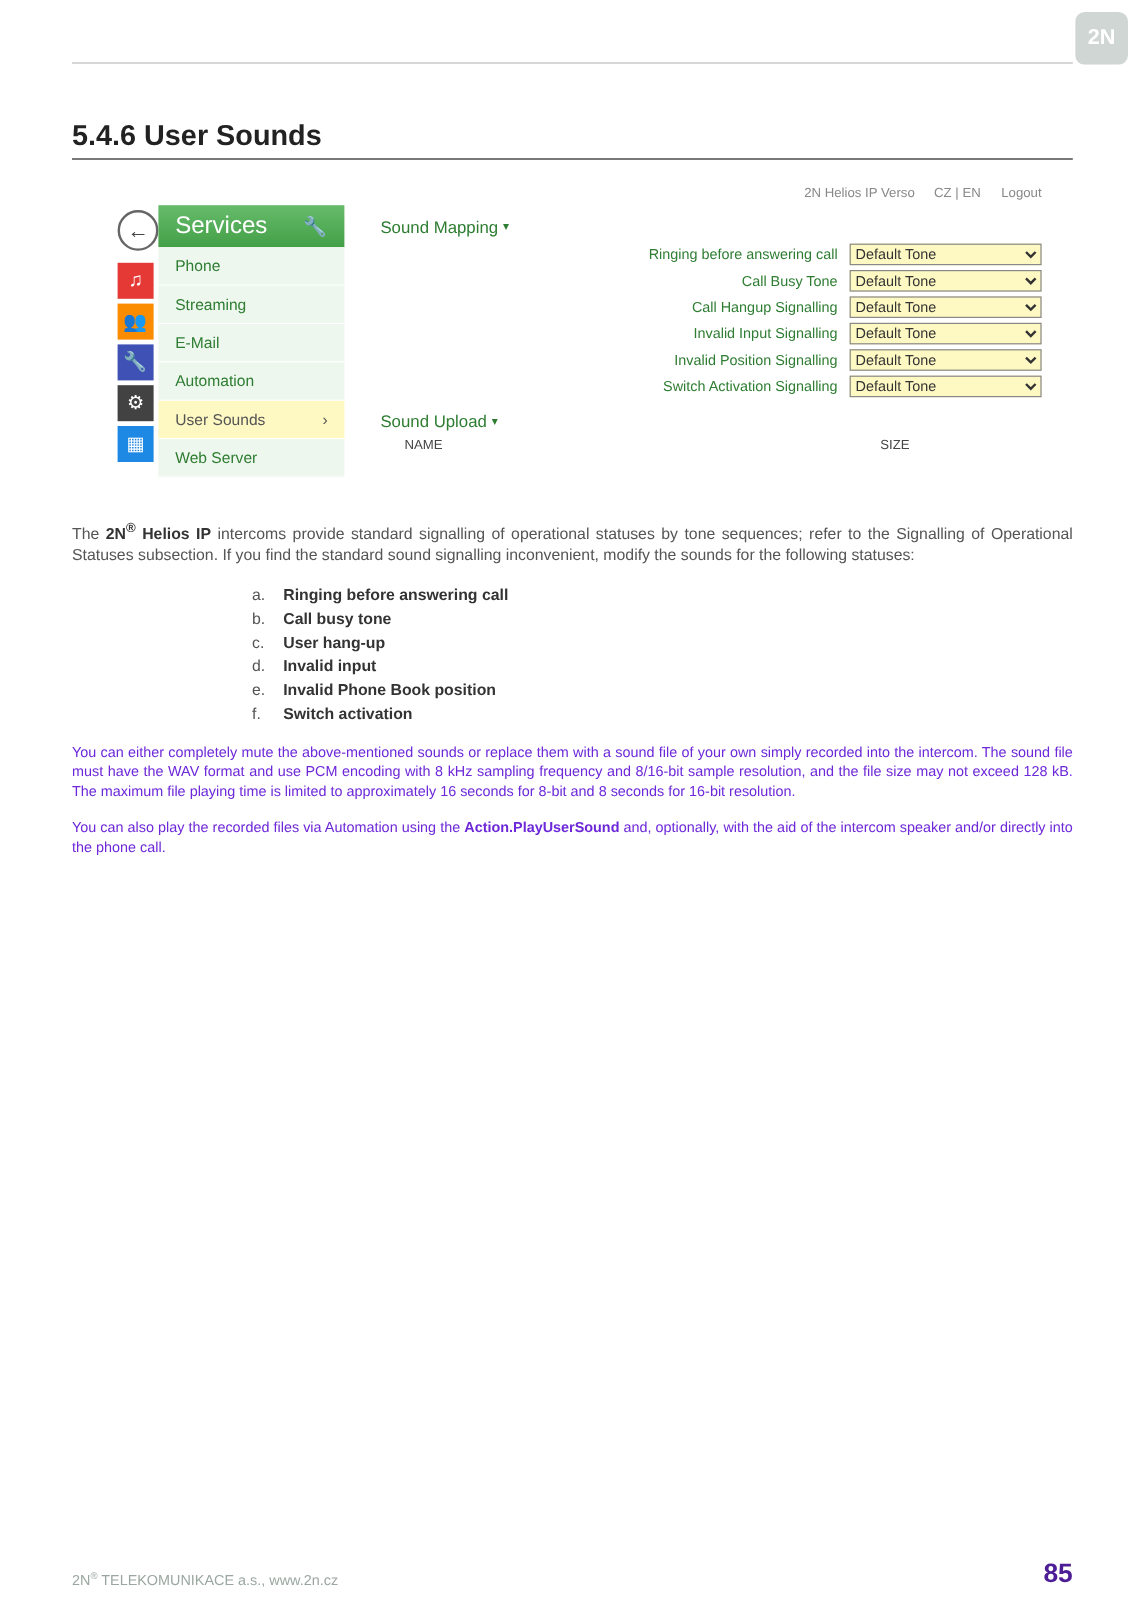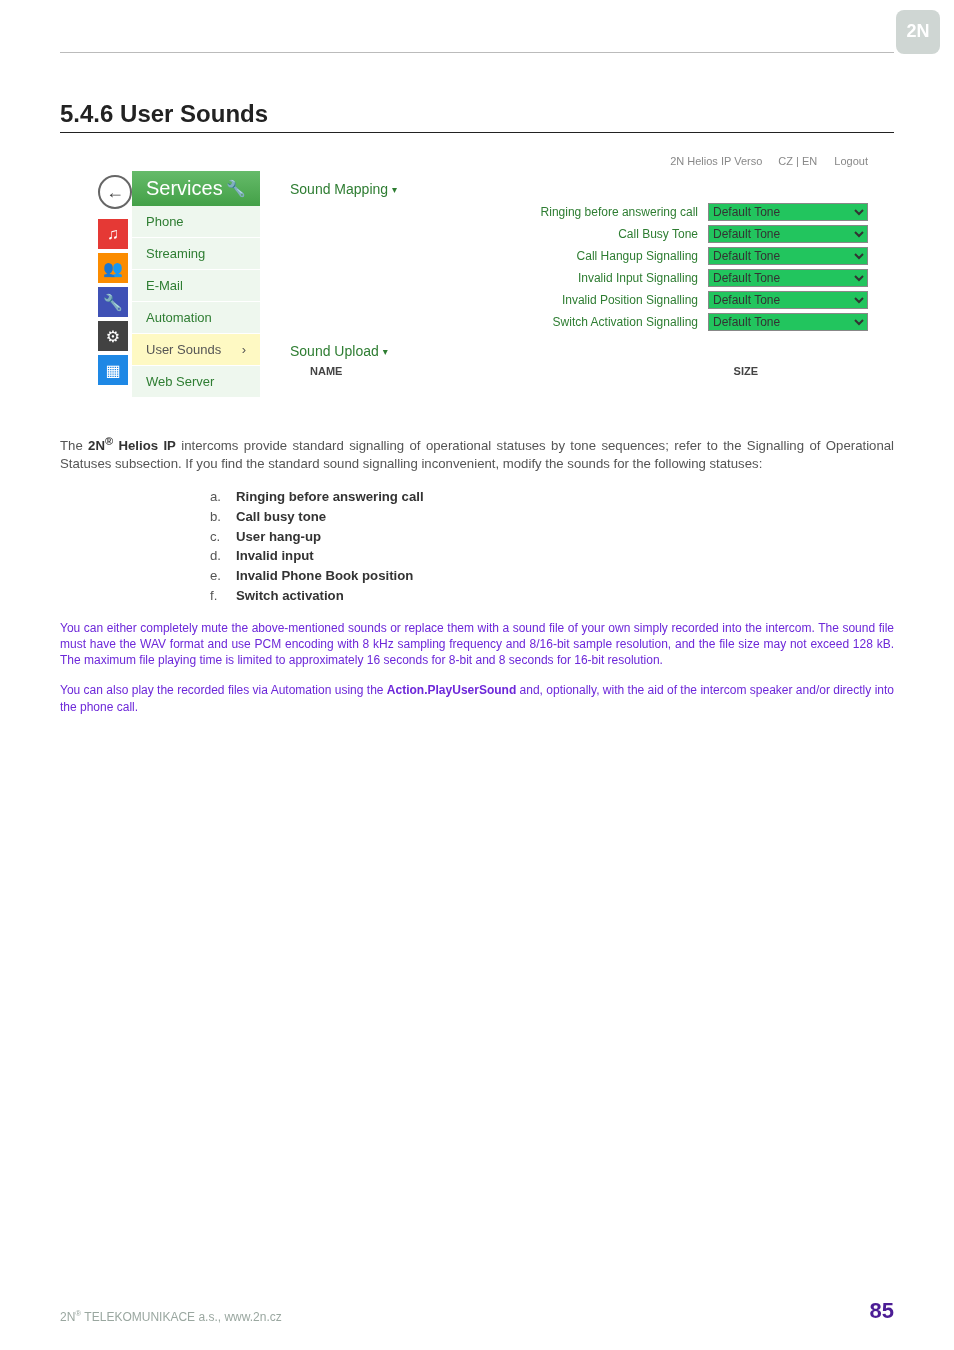--- a/index.html
+++ b/index.html
@@ -77,21 +77,21 @@
   }
   .mini-tile {
     width:30px;height:30px;display:flex;align-items:center;justify-content:center;color:#fff;font-size:16px;
   }
   .mt1{background:#e53935;}
   .mt2{background:#fb8c00;}
   .mt3{background:#3f51b5;}
   .mt4{background:#424242;}
   .mt5{background:#1e88e5;}
   .ss-sidecol {
-    width: 128px;
+    width: 155px;
     box-sizing: border-box;
   }
   .ss-sidecol .hdr {
     background: linear-gradient(#66bb6a,#43a047);
     color:#fff;
     font-size:20px;
     padding:6px 14px;
     display:flex;align-items:center;justify-content:space-between;
   }
   .ss-sidecol .hdr .tools { font-size:16px; }
@@ -120,25 +120,25 @@
   .sect-title .caret { font-size:10px; color:#2e7d32; }
   .map-row {
     display:flex;align-items:center;justify-content:flex-end;
     gap:10px;
     padding:2px 10px 2px 0;
     font-size:12px;
     color:#2e7d32;
   }
   .map-row .lbl { text-align:right; flex:1; }
   .map-row select {
-    width:160px;font-size:12px;border:1px solid #888;background:#22c55e;color:#333;
+    width:160px;font-size:12px;border:1px solid #888;background:#fef9c3;color:#333;
   }
   .upload-row {
     display:flex;justify-content:space-between;
-    font-size:11px;color:#444;padding:2px 120px 0 20px;font-weight:bold;
+    font-size:11px;color:#444;padding:2px 120px 0 20px;
   }
 
   .body-text {
     font-size: 13.2px;
     line-height: 1.35;
     color: #555;
     margin-top: 36px;
     text-align: justify;
   }
   .body-text strong { color:#333; }

